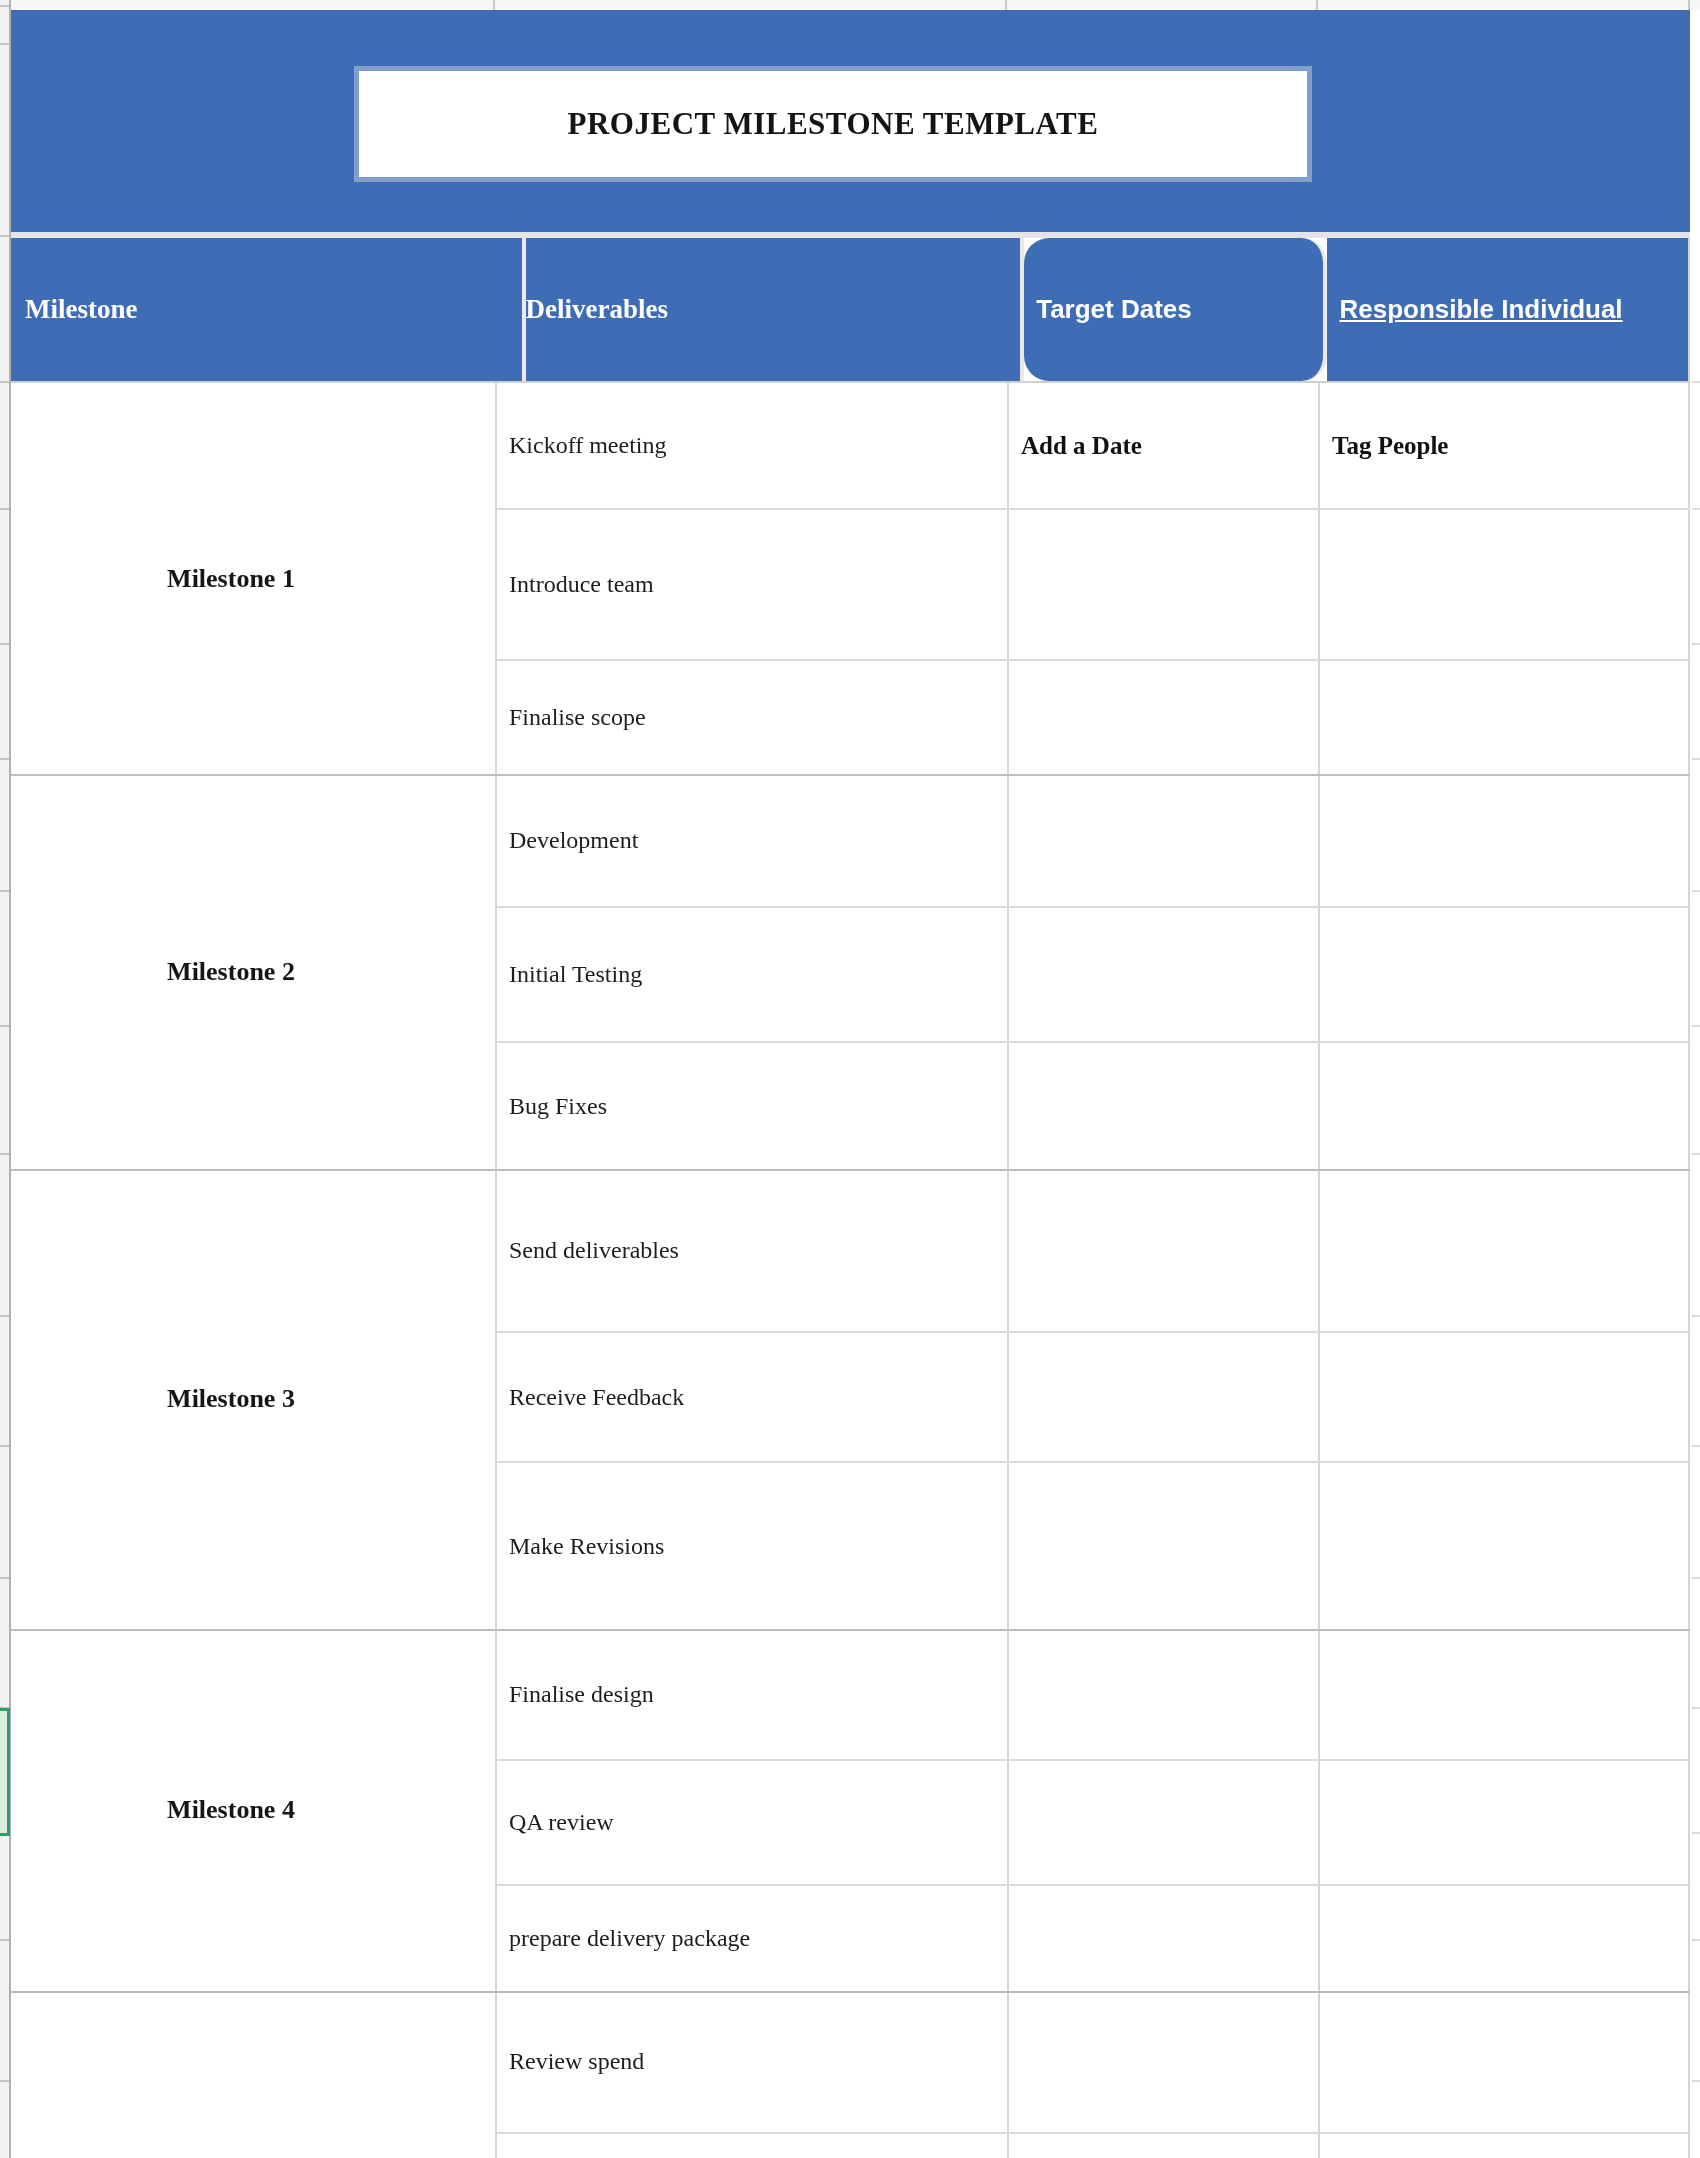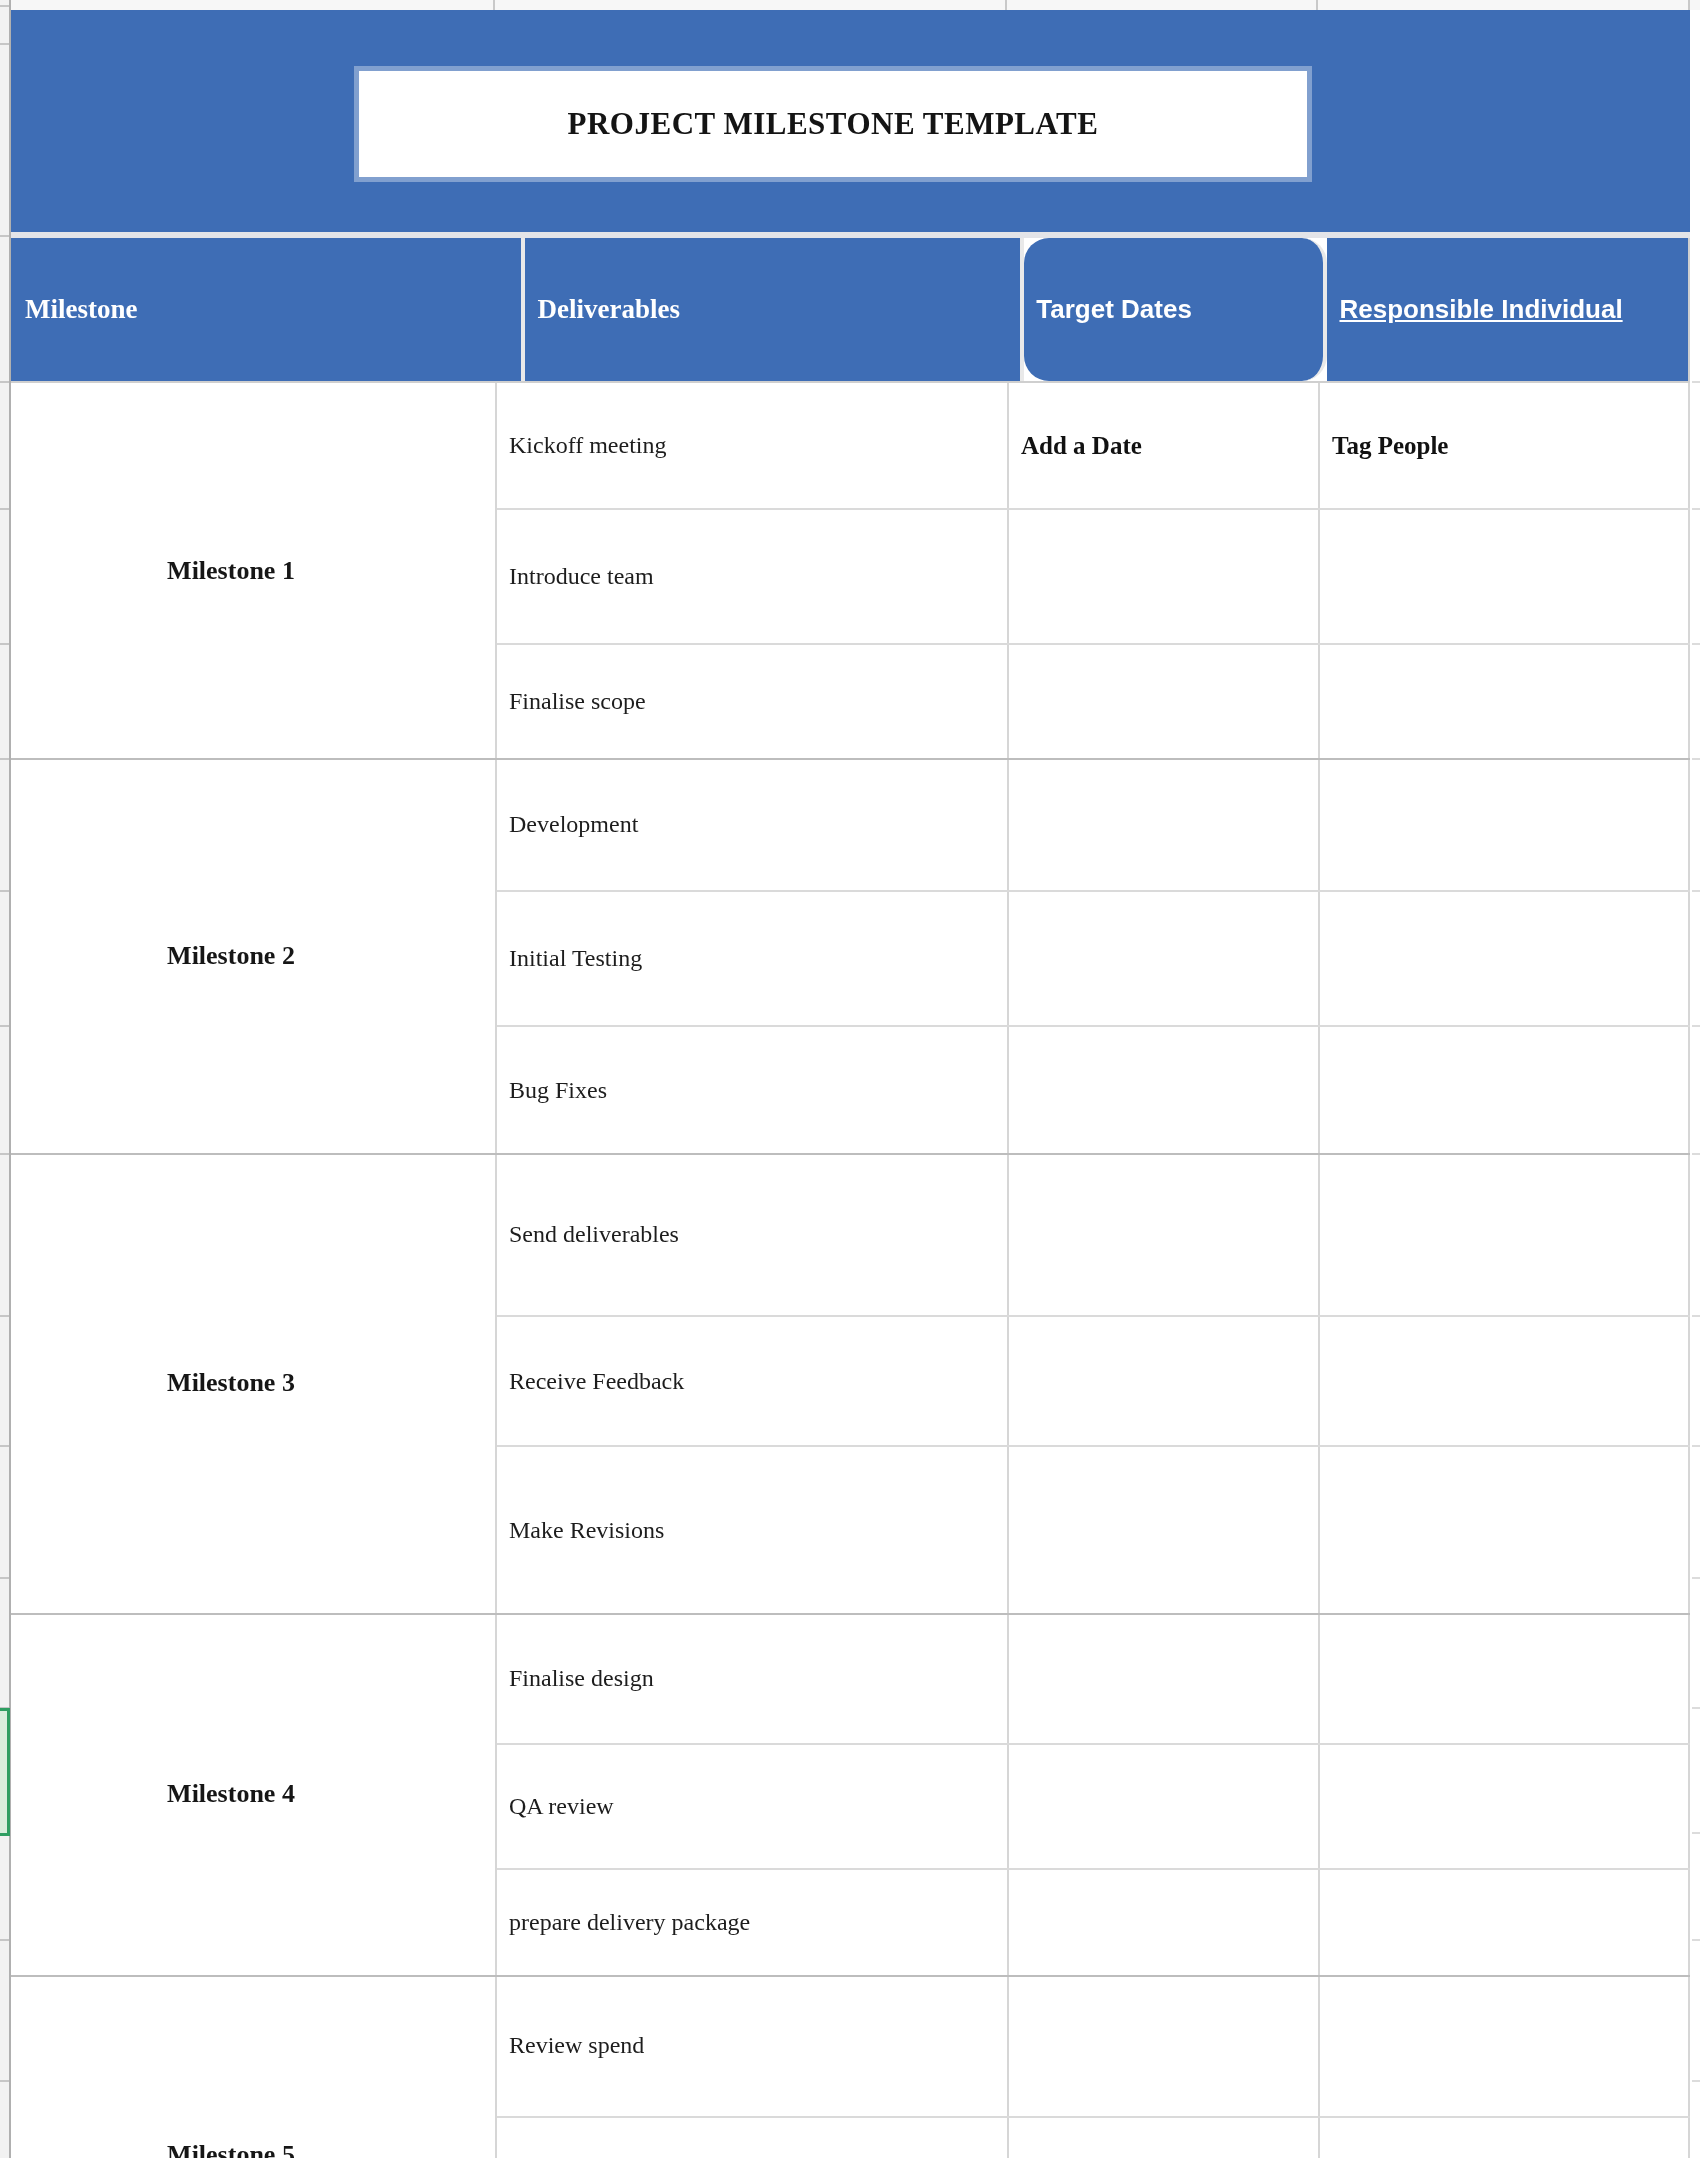--- a/index.html
+++ b/index.html
@@ -25,21 +25,21 @@
 
   .gap-line { position:absolute; left:11px; top:232px; width:1679px; height:6px; background:#e3e4e8; }
 
   
   .header-row { position:absolute; left:11px; top:238px; width:1679px; height:143px; display:flex; }
   .hcell { background:#3e6db5; color:#ffffff; display:flex; align-items:center; border-right:4px solid #e9e9e9; }
   .hcell:last-child { border-right:2px solid #cfcfcf;text-decoration:underline; }
   .hcell.serif { font-family:"Liberation Serif","DejaVu Serif",serif; font-size:27px; font-weight:bold; }
   .hcell.sans  { font-family:"Liberation Sans","DejaVu Sans",sans-serif; font-size:26px; font-weight:bold; }
   .hc1 { width:528px; padding-left:14px; }
-  .hc2 { width:512px; padding-left:12px; }
+  .hc2 { width:512px; }
   .hc3 { width:311px; padding-left:12px;border-radius:25px; }
   .hc4 { width:372px; padding-left:12px; }
   .header-bottom { position:absolute; left:11px; top:381px; width:1679px; height:2px; background:#cfcfcf; }
 
   
   .tbody { position:absolute; left:11px; top:383px; width:1679px; }
   .group { display:flex; position:relative; }
   .group + .group::before { content:""; position:absolute; left:0; top:0; width:100%; height:2px; background:#bdbdbd; z-index:3; }
   .milestone-cell { width:486px; border-right:2px solid #d6d6d6; display:flex; align-items:center;
     justify-content:center; padding-right:44px; font-weight:bold; font-size:26px; color:#161616; }
@@ -104,21 +104,21 @@
 
   <div class="tbody" id="tbody">
       <div class="group">
         <div class="milestone-cell">Milestone 1</div>
         <div class="rows">
           <div class="row" style="height: 125px;">
             <div class="cell c-deliverable">Kickoff meeting</div>
             <div class="cell c-date hint">Add a Date</div>
             <div class="cell c-resp hint">Tag People</div>
           </div>
-          <div class="row" style="height: 135px;">
+          <div class="row" style="height: 151px;">
             <div class="cell c-deliverable">Introduce team</div>
             <div class="cell c-date"></div>
             <div class="cell c-resp"></div>
           </div>
           <div class="row" style="height: 115px;">
             <div class="cell c-deliverable">Finalise scope</div>
             <div class="cell c-date"></div>
             <div class="cell c-resp"></div>
           </div>
         </div>

